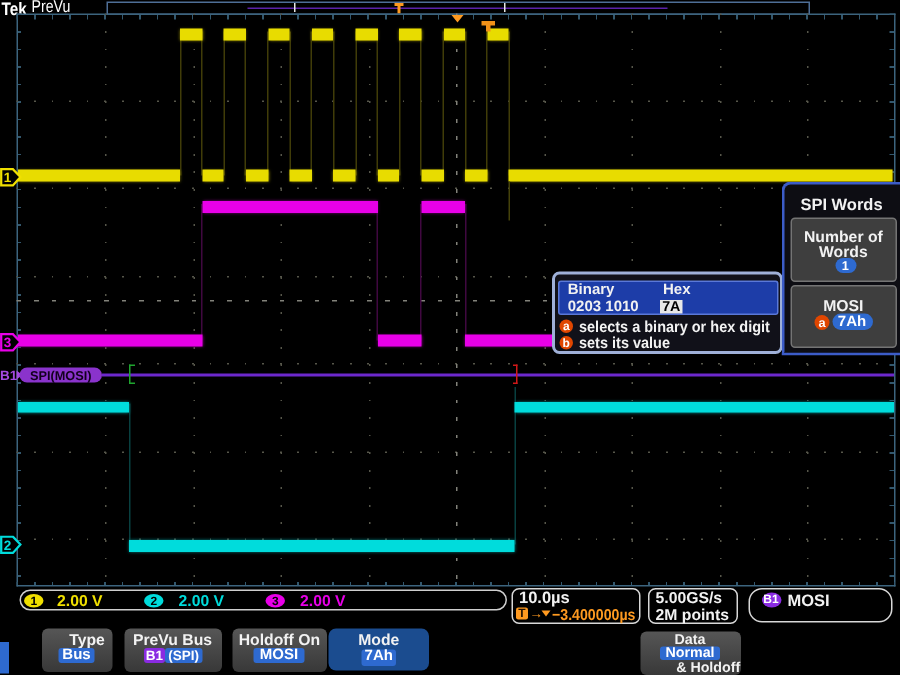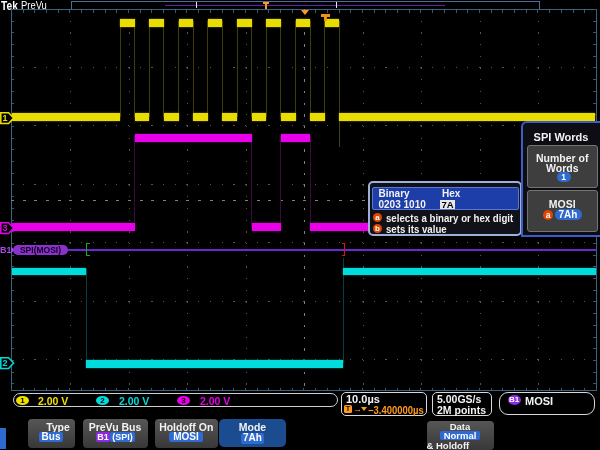--- a/index.html
+++ b/index.html
@@ -196,15 +196,15 @@
   <div class="abs b wht" style="left:155px;top:420.5px;width:62.5px;text-align:center;font-size:10.5px;">Holdoff On</div>
   <div class="abs b" style="left:169px;top:431.5px;width:34px;height:10.5px;background:#2e6ad0;border-radius:2px;color:#fff;font-size:10px;line-height:10.5px;text-align:center;">MOSI</div>
 
   <div class="abs" style="left:219px;top:418.5px;width:67px;height:28.5px;background:#1b4c8f;border-radius:5px;"></div>
   <div class="abs b wht" style="left:219px;top:420.5px;width:67px;text-align:center;font-size:10.5px;">Mode</div>
   <div class="abs b" style="left:241px;top:433px;width:23px;height:10.5px;background:#2e6ad0;border-radius:2px;color:#fff;font-size:10px;line-height:10.5px;text-align:center;">7Ah</div>
 
   <div class="abs" style="left:426.5px;top:420.5px;width:67px;height:29.5px;background:linear-gradient(#565656,#383838);border-radius:4px;"></div>
   <div class="abs b wht" style="left:426.5px;top:421px;width:67px;text-align:center;font-size:9.5px;">Data</div>
   <div class="abs b" style="left:440px;top:430.5px;width:40px;height:9.5px;background:#2e6ad0;border-radius:2px;color:#fff;font-size:9.5px;line-height:9.5px;text-align:center;">Normal</div>
-  <div class="abs b wht" style="left:426.5px;top:440px;width:67px;text-align:left;font-size:9.5px;">&amp; Holdoff</div>
+  <div class="abs b wht" style="left:426.5px;top:440px;width:67px;text-align:right;font-size:9.5px;">&amp; Holdoff</div>
 
 </div>
 
 </body></html>

